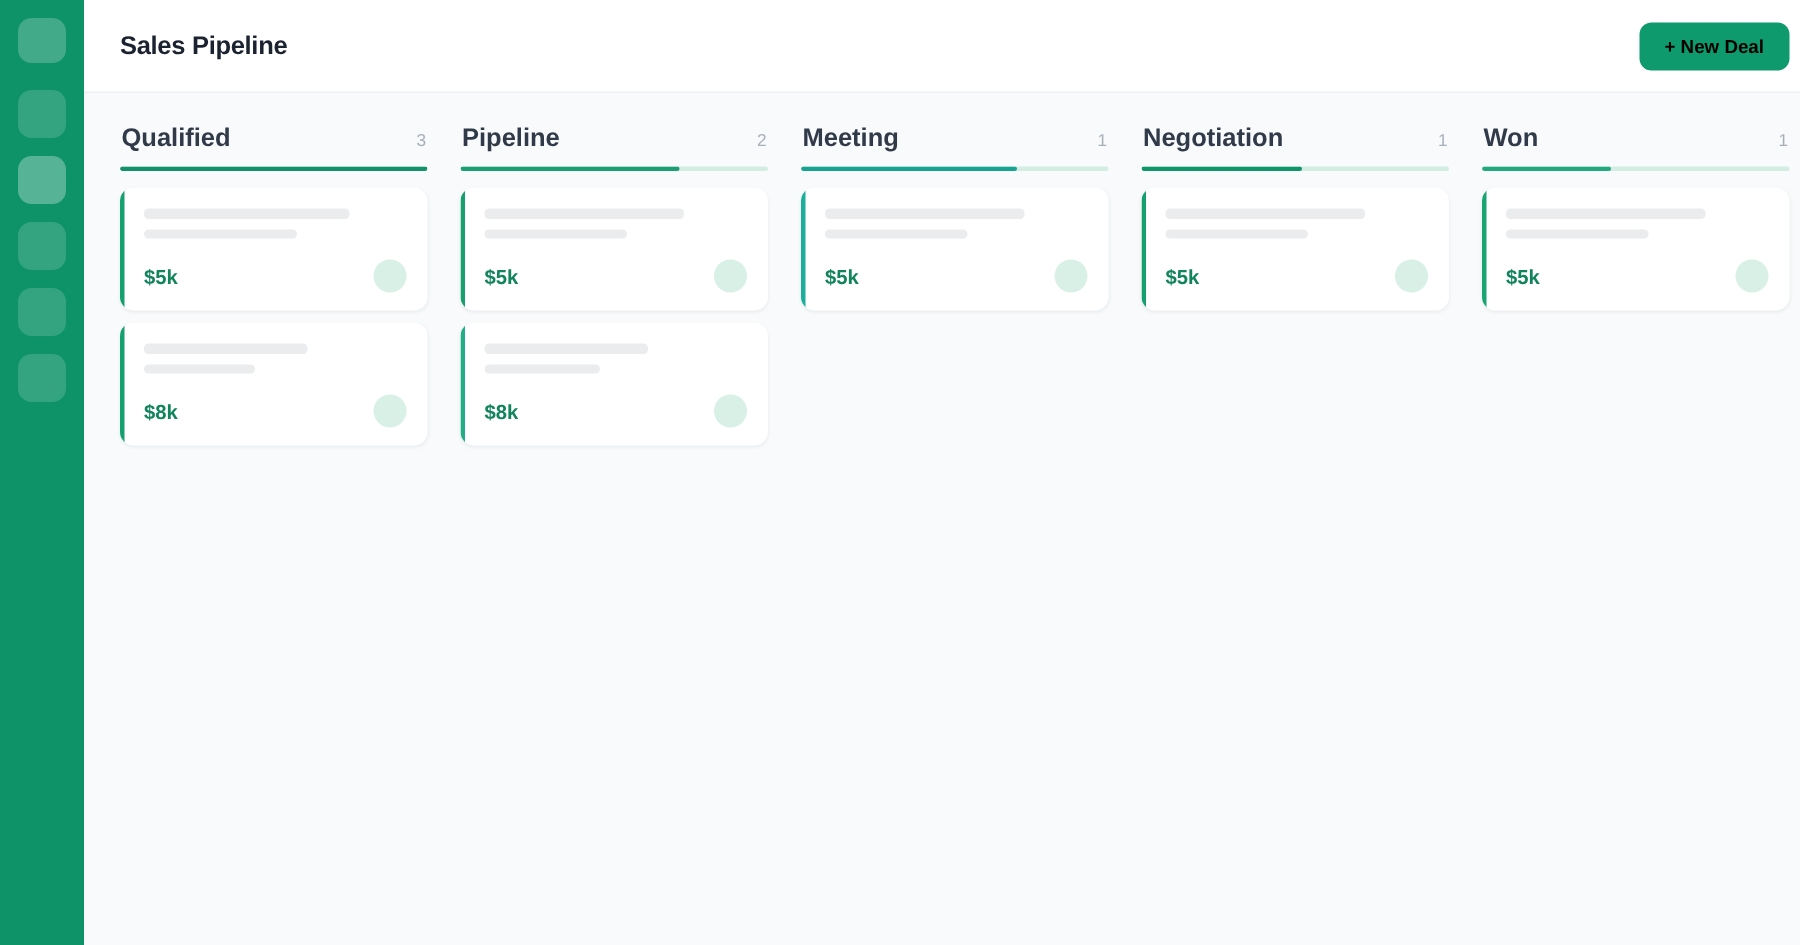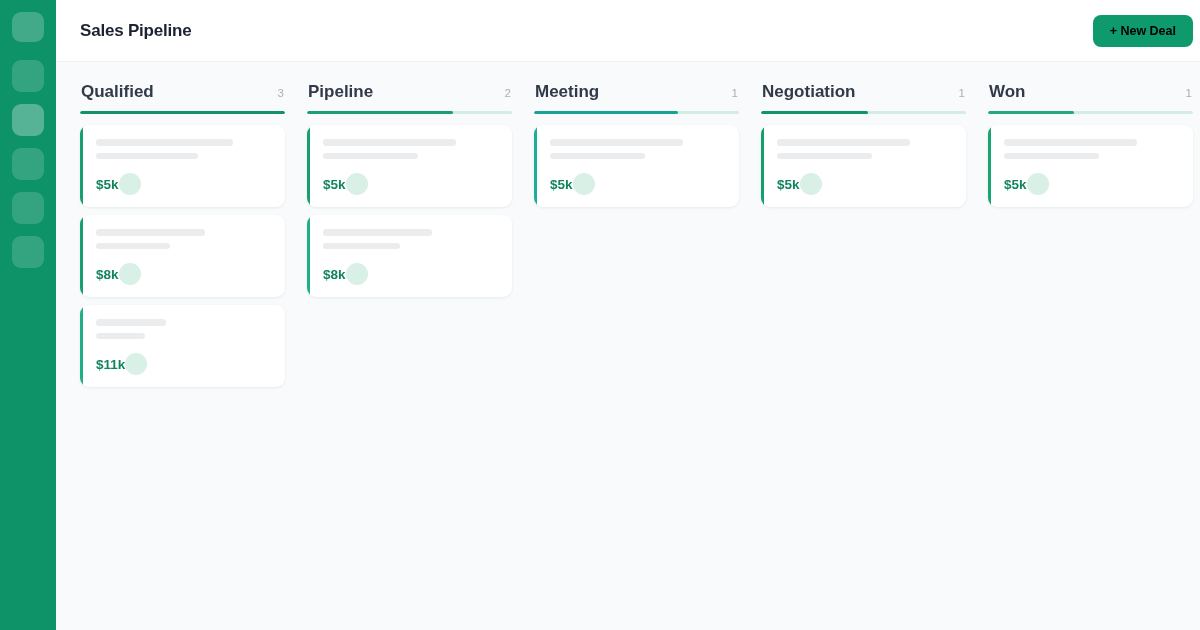--- a/index.html
+++ b/index.html
@@ -86,21 +86,21 @@
   }
   .card-accent {
     position: absolute; left: 0; top: 0; bottom: 0;
     width: 3px; border-radius: 9px 0 0 9px;
   }
   .skel { background: #EAECEE; border-radius: 3px; height: 7px; }
   .skel.line1 { margin-bottom: 7px; }
   .skel.line2 { height: 6px; }
   .card-foot {
     position: absolute; left: 16px; right: 14px; bottom: 12px;
-    display: flex; align-items: center; 
+    display: flex; align-items: center; justify-content: space-between;
   }
   .amount { font-size: 13.5px; font-weight: bold; color: #12845C; }
   .avatar { width: 22px; height: 22px; border-radius: 50%; background: #D8F0E5; }
 </style>
 </head>
 <body>
 
 <div class="app">
 
   <nav class="sidebar" id="sidebar">
@@ -140,29 +140,20 @@
             </div>
             <div class="card">
               <div class="card-accent" style="background: rgb(23, 160, 111);"></div>
               <div class="skel line1" style="width: 62%;"></div>
               <div class="skel line2" style="width: 42%;"></div>
               <div class="card-foot">
                 <span class="amount">$8k</span>
                 <span class="avatar"></span>
               </div>
             </div>
-            <div class="card">
-              <div class="card-accent" style="background: rgb(31, 174, 133);"></div>
-              <div class="skel line1" style="width: 40%;"></div>
-              <div class="skel line2" style="width: 28%;"></div>
-              <div class="card-foot">
-                <span class="amount">$11k</span>
-                <span class="avatar"></span>
-              </div>
-            </div>
           </div>
         </div>
         <div class="column">
           <div class="col-head">
             <span class="col-name">Pipeline</span>
             <span class="col-count">2</span>
           </div>
           <div class="progress-track">
             <div class="progress-fill" style="width: 71%; background: rgb(28, 158, 115);"></div>
           </div>

